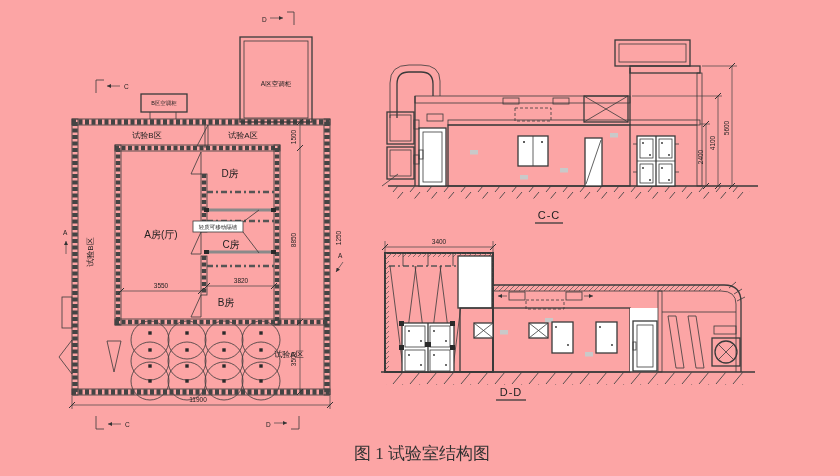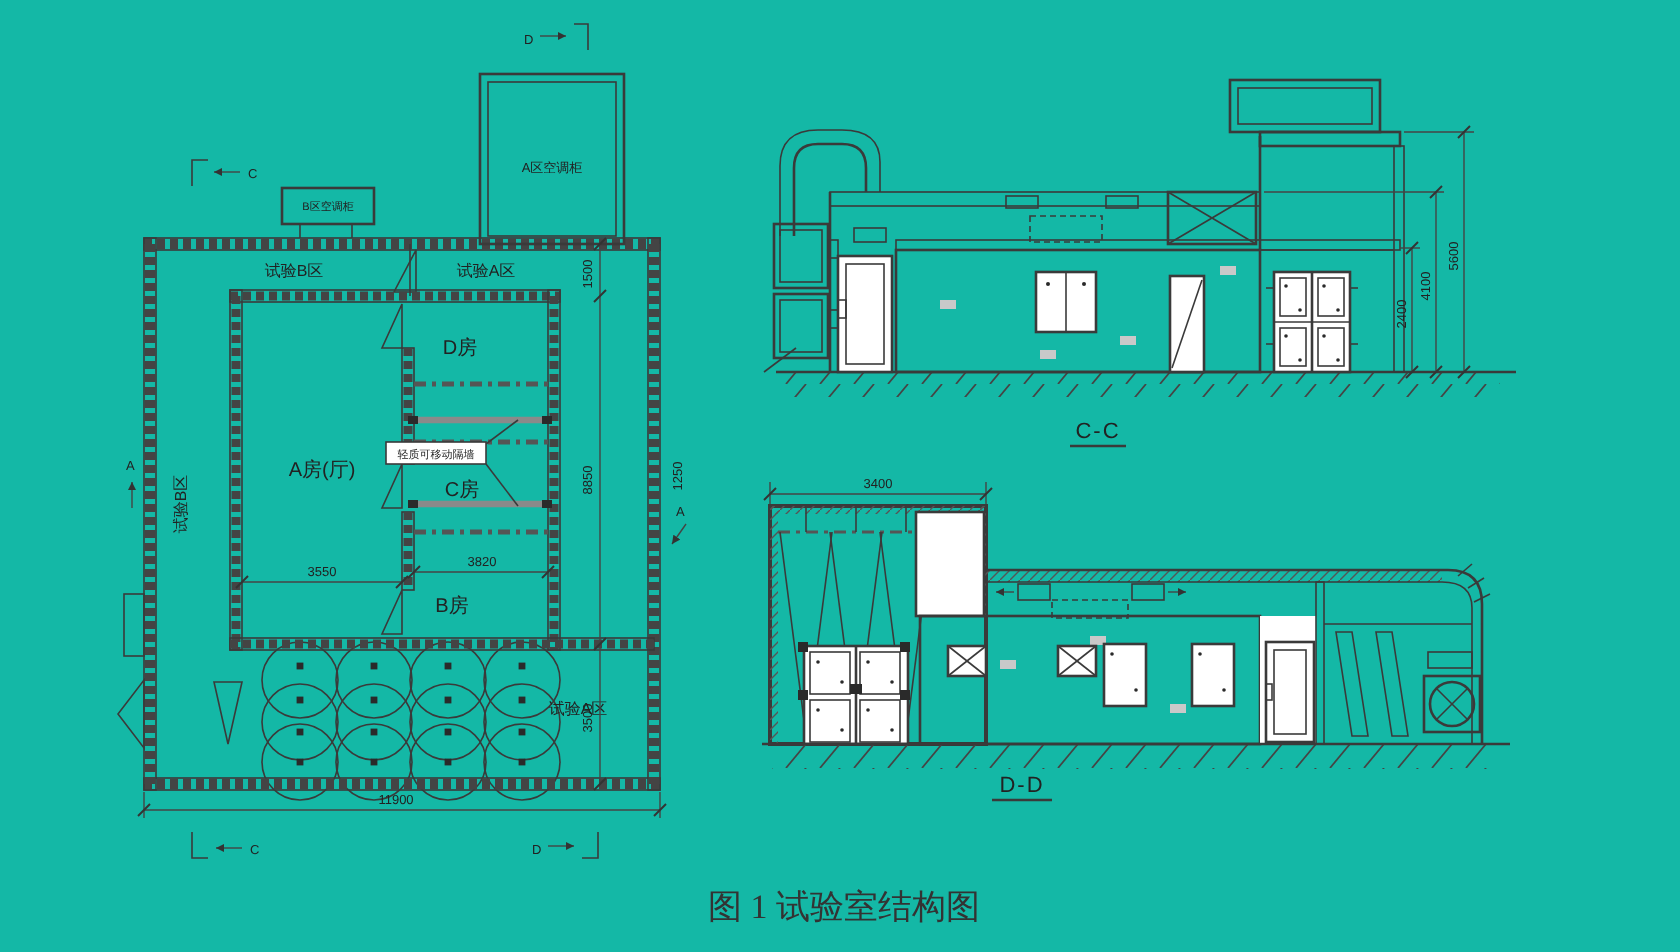--- a/index.html
+++ b/index.html
@@ -1,16 +1,16 @@
 <!DOCTYPE html>
 <html><head>
 <meta charset="utf-8">
 <style>
   html,body{margin:0;padding:0;background:#fff;}
-  #page{position:relative;width:840px;height:476px;background:#14b8a6;overflow:hidden;text-align:right;}
+  #page{position:relative;width:840px;height:476px;background:#fca5a5;overflow:hidden;text-align:right;}
   svg{display:block;}
   .t{stroke:#3a3a3a;stroke-width:.8;fill:none}
   .m{stroke:#3a3a3a;stroke-width:1.3;fill:none}
   .k{stroke:#3a3a3a;stroke-width:2;fill:none}
   .wall{stroke:#444;stroke-dasharray:4 2.5;fill:none}
   .w6{stroke-width:5.5}
   .w5{stroke-width:4.5}
   .chain{stroke:#555;stroke-width:1.6;stroke-dasharray:6 3 2 3;fill:none}
   .part{stroke:#8a8a8a;stroke-width:3.2}
   .diml{stroke:#444;stroke-width:.7;fill:none}

